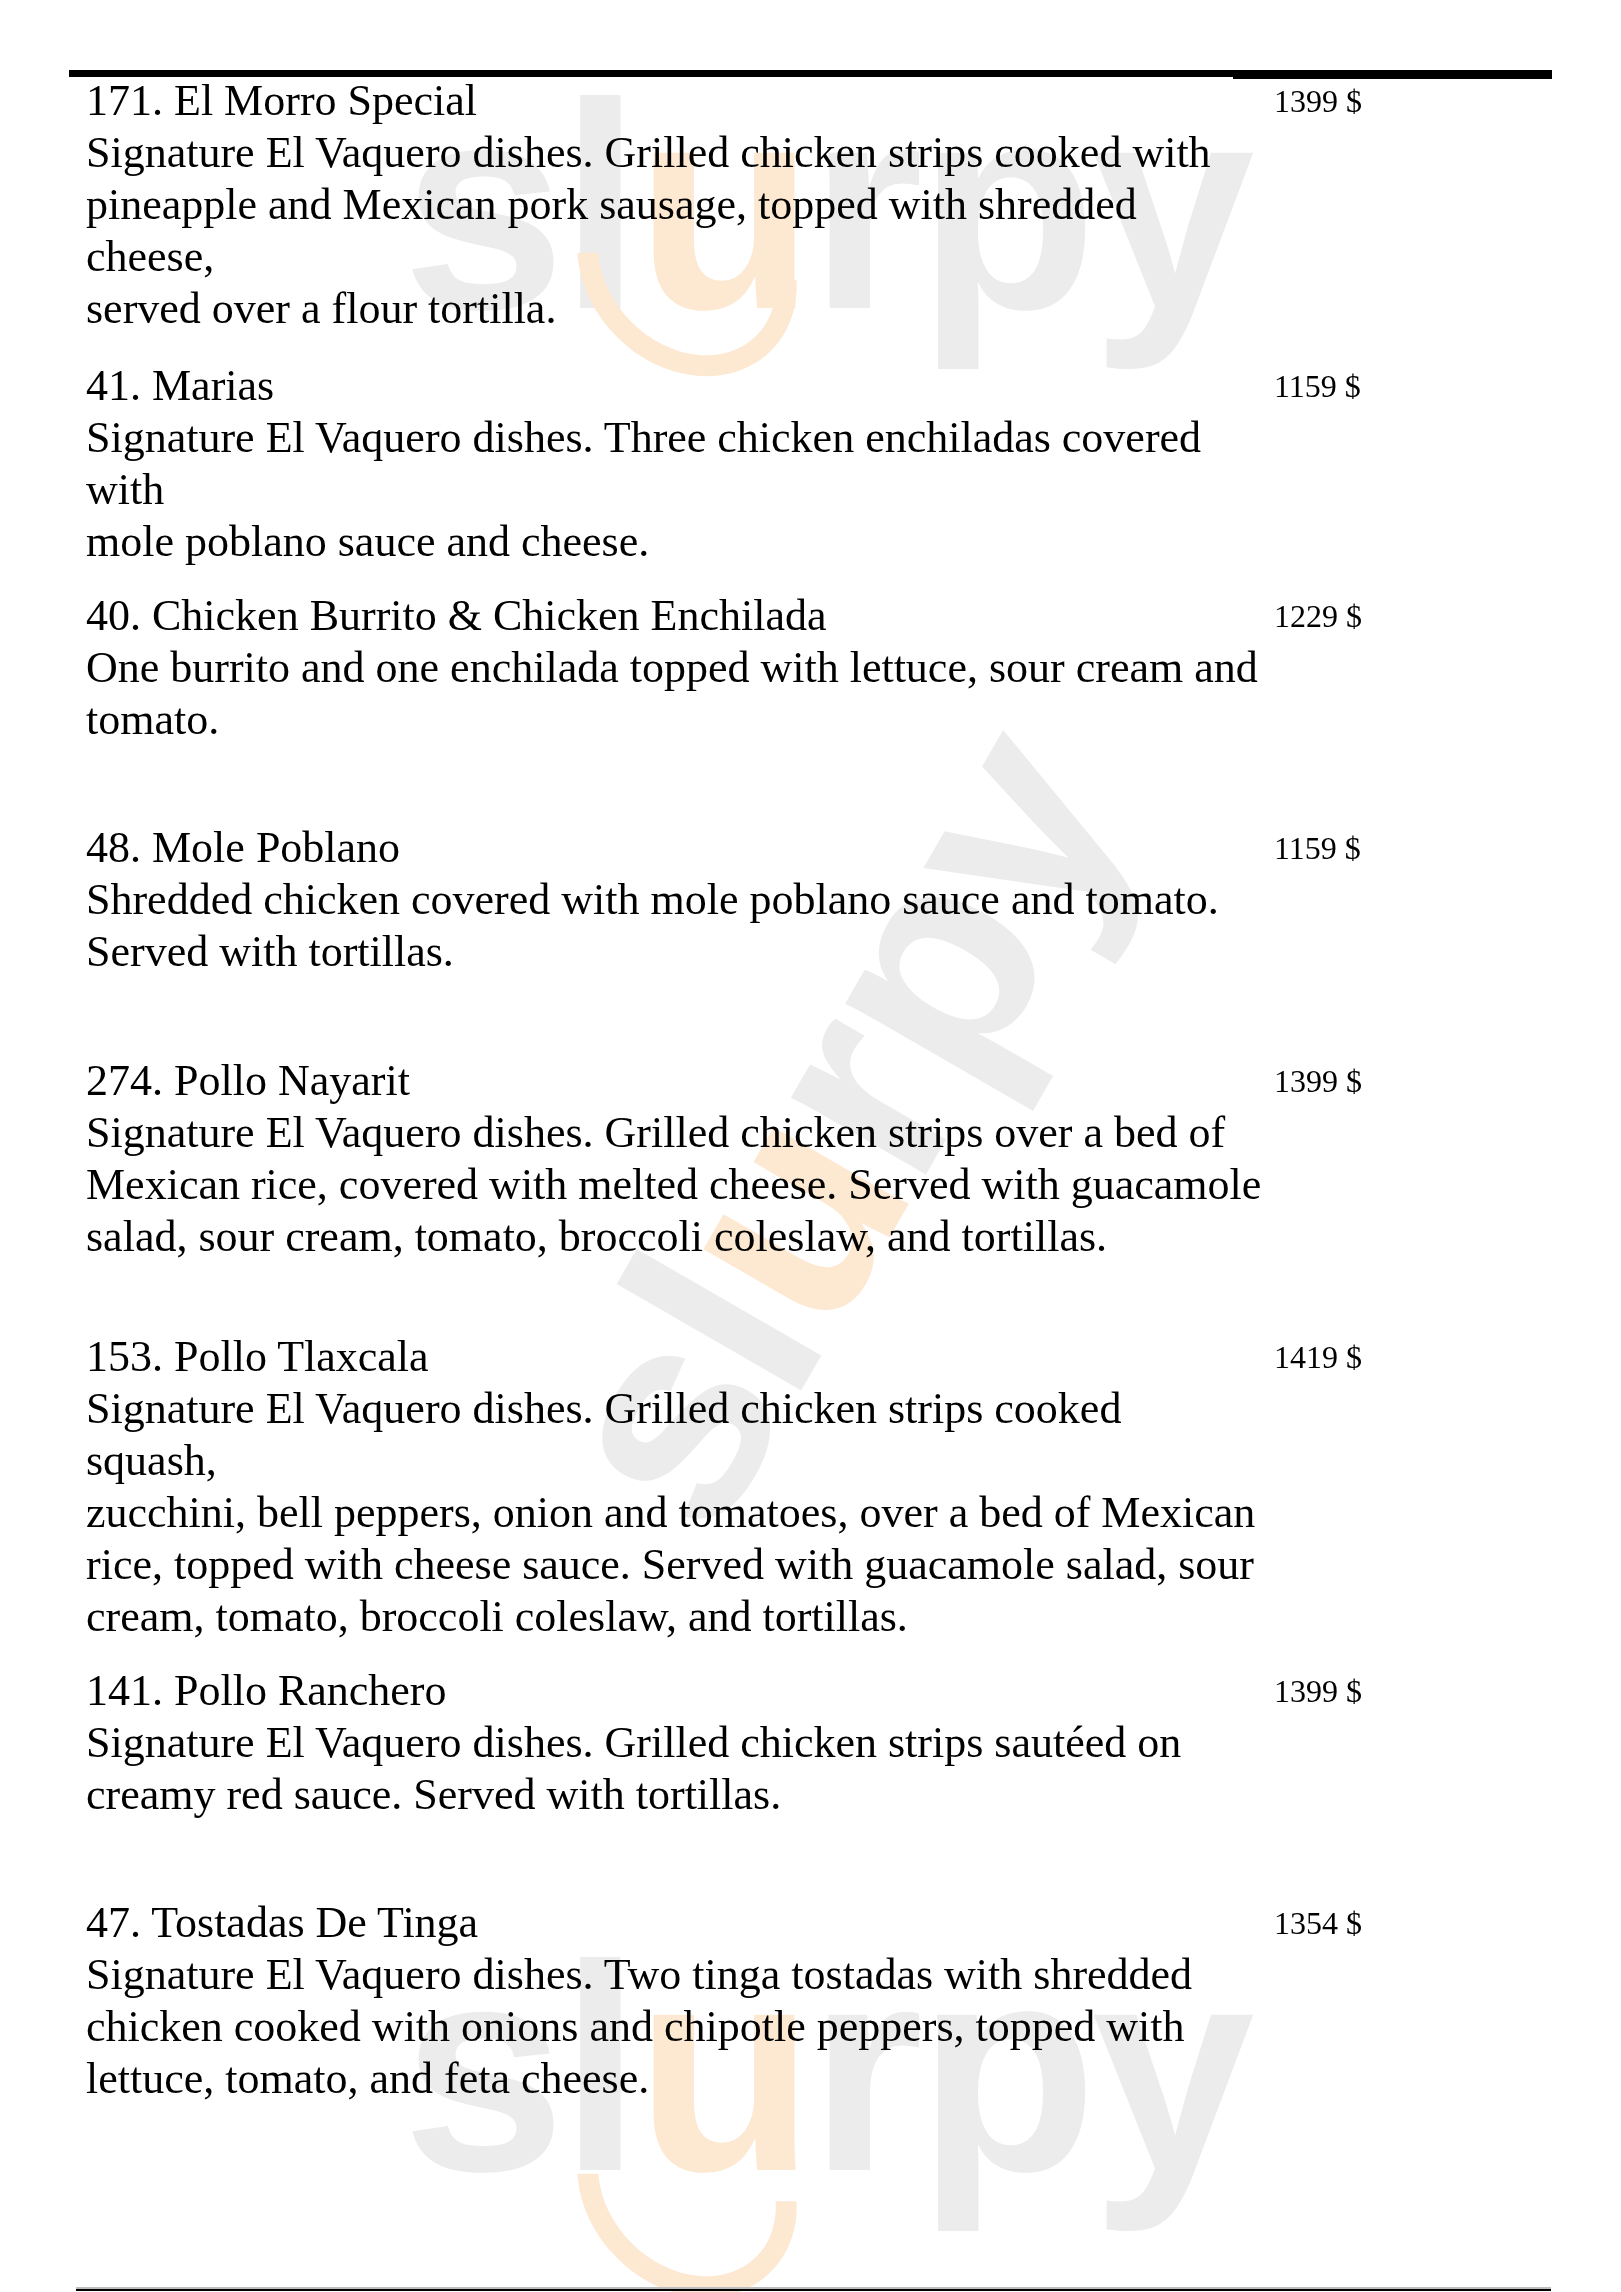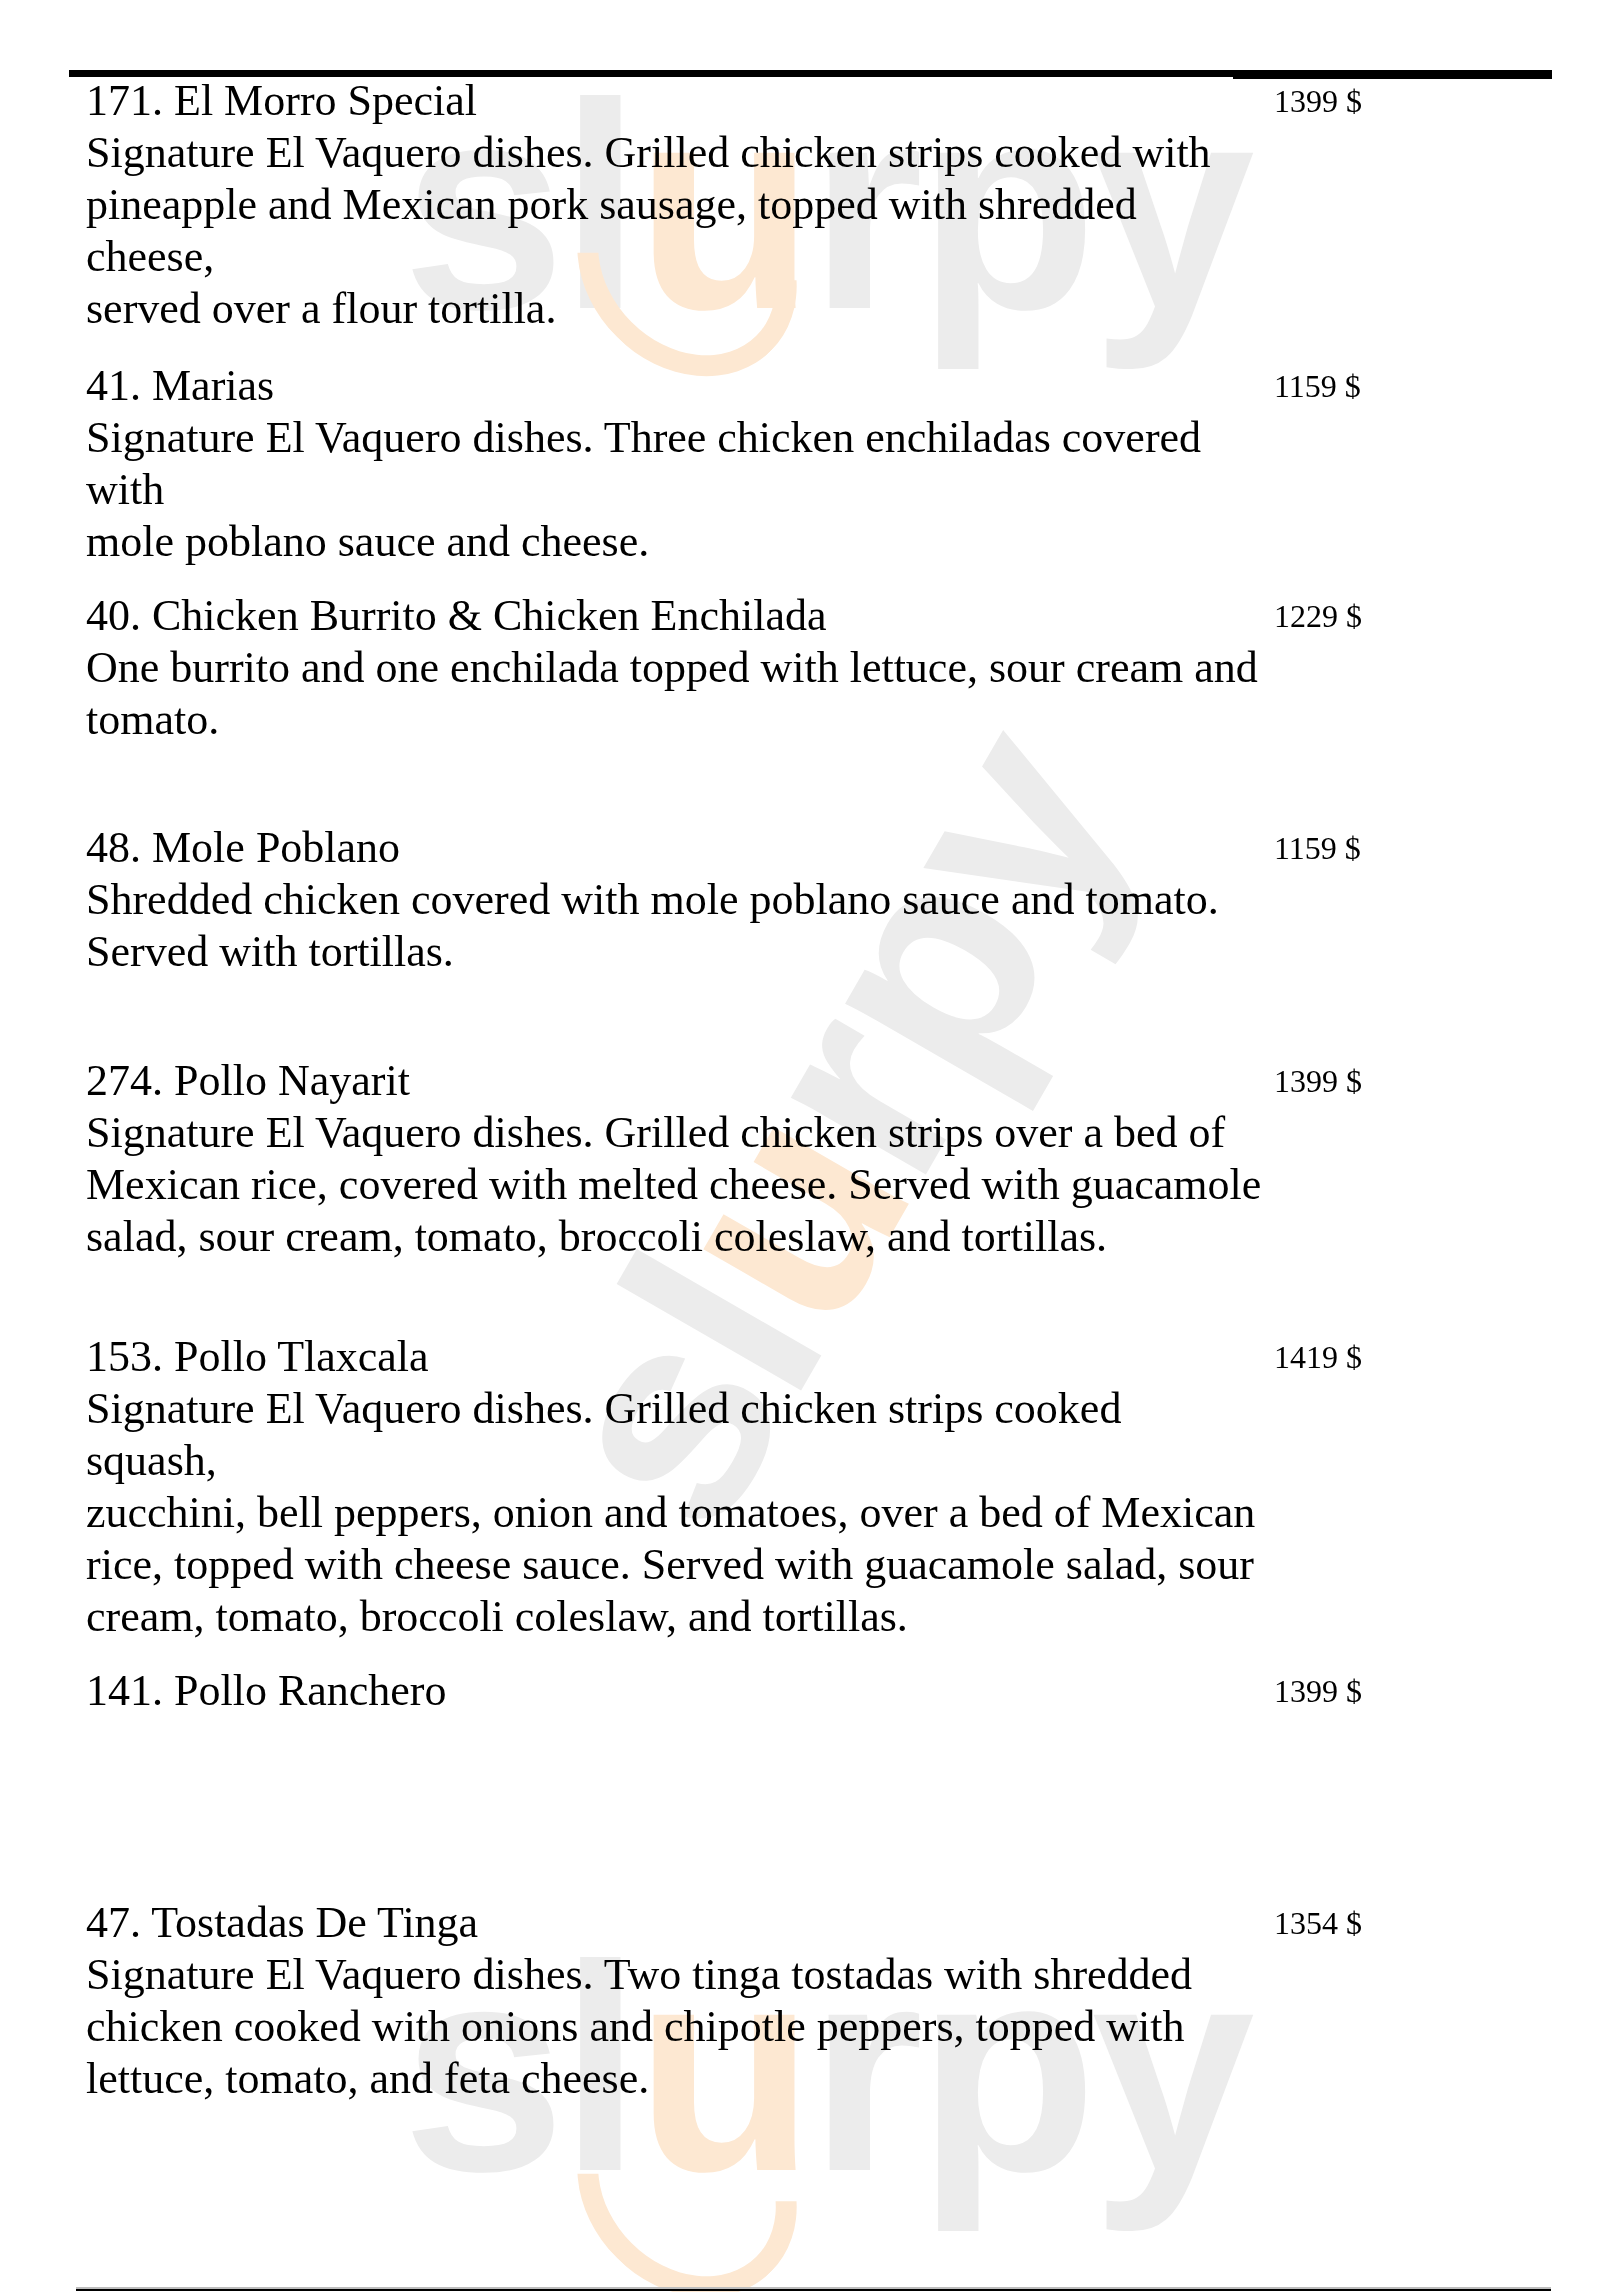--- a/index.html
+++ b/index.html
@@ -84,20 +84,22 @@
   <p class="item-title">153. Pollo Tlaxcala</p>
   <p class="item-desc">Signature El Vaquero dishes. Grilled chicken strips cooked squash,
 zucchini, bell peppers, onion and tomatoes, over a bed of Mexican
 rice, topped with cheese sauce. Served with guacamole salad, sour
 cream, tomato, broccoli coleslaw, and tortillas.</p>
   <span class="item-price">1419 $</span>
 </div>
 
 <div class="item" style="top:1665px;">
   <p class="item-title">141. Pollo Ranchero</p>
+  <p class="item-desc">Signature El Vaquero dishes. Grilled chicken strips sautéed on
+creamy red sauce. Served with tortillas.</p>
   <span class="item-price">1399 $</span>
 </div>
 
 <div class="item" style="top:1897px;">
   <p class="item-title">47. Tostadas De Tinga</p>
   <p class="item-desc">Signature El Vaquero dishes. Two tinga tostadas with shredded
 chicken cooked with onions and chipotle peppers, topped with
 lettuce, tomato, and feta cheese.</p>
   <span class="item-price">1354 $</span>
 </div>

